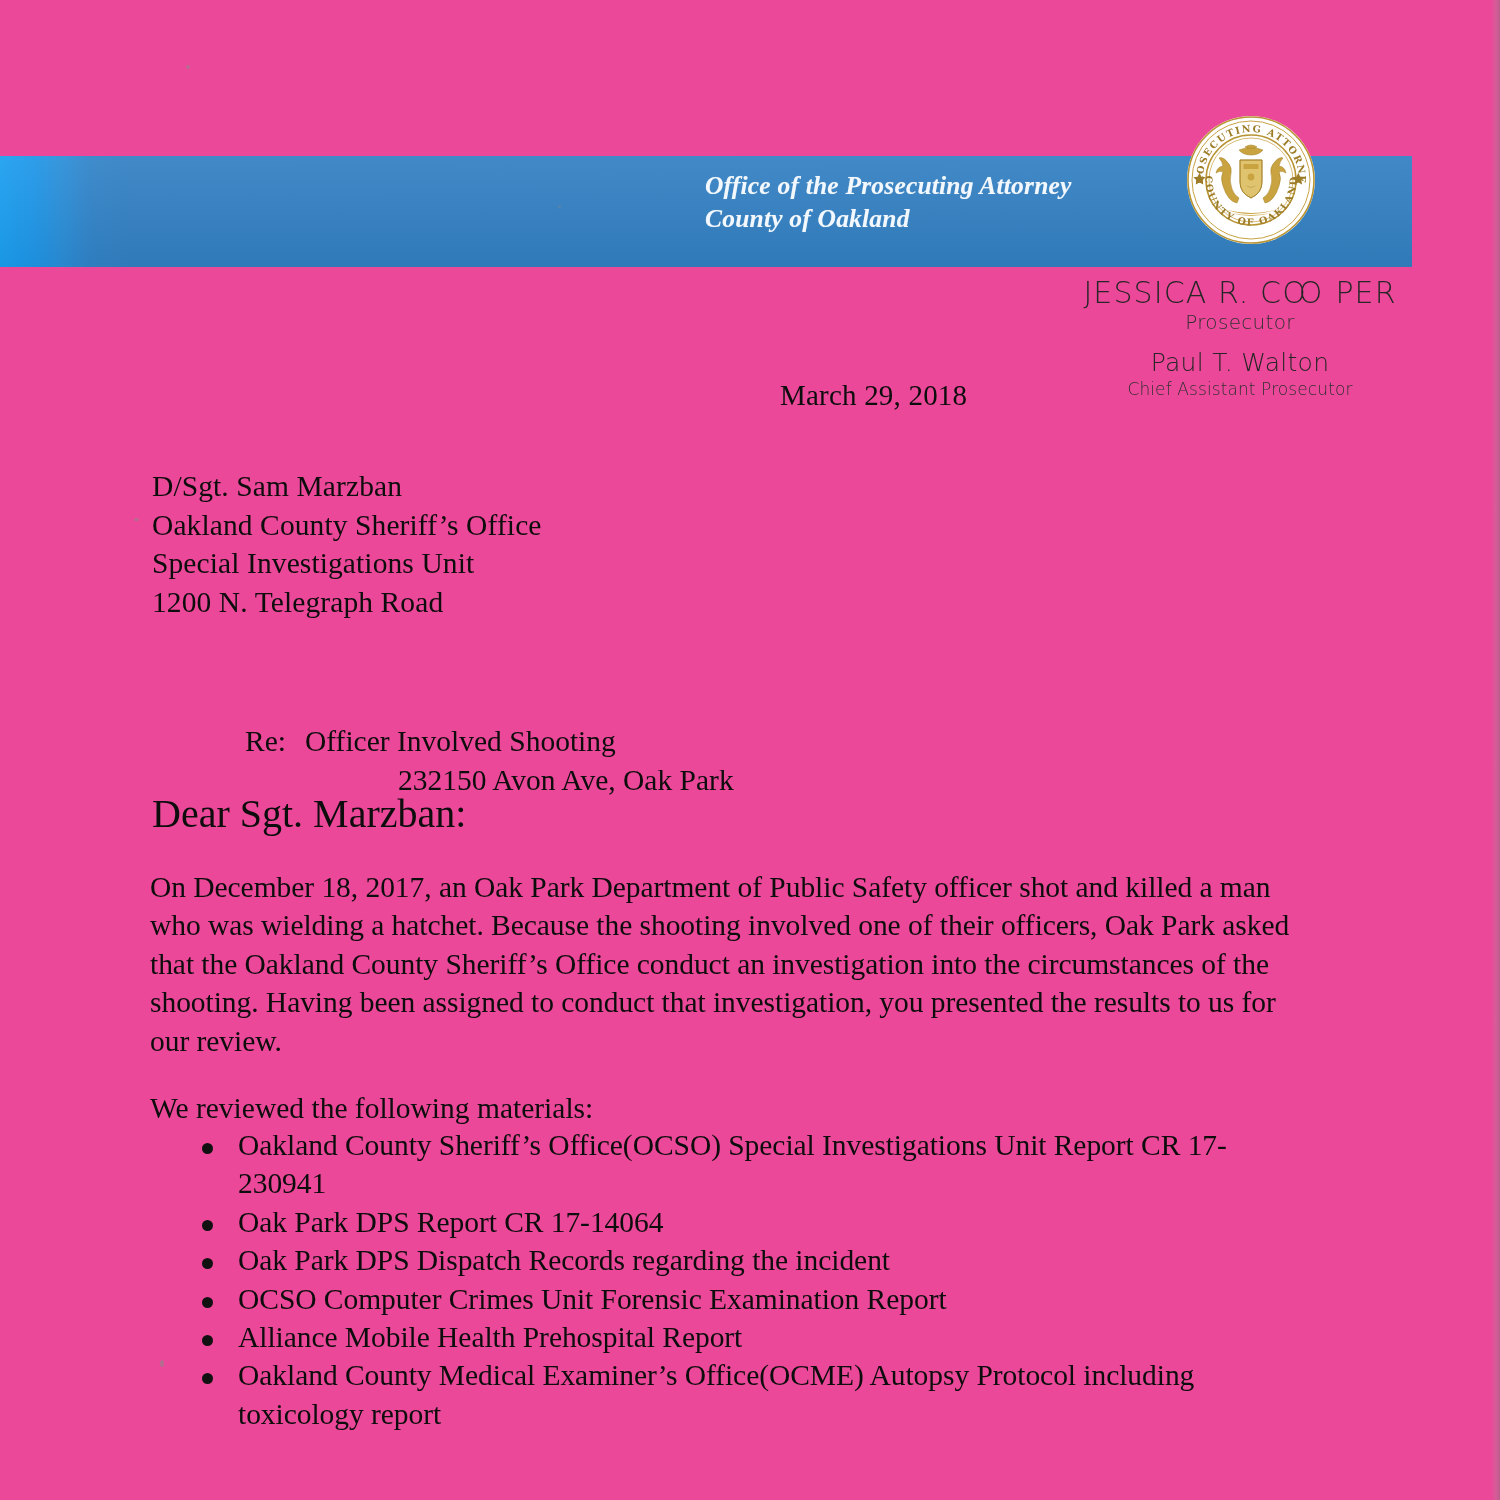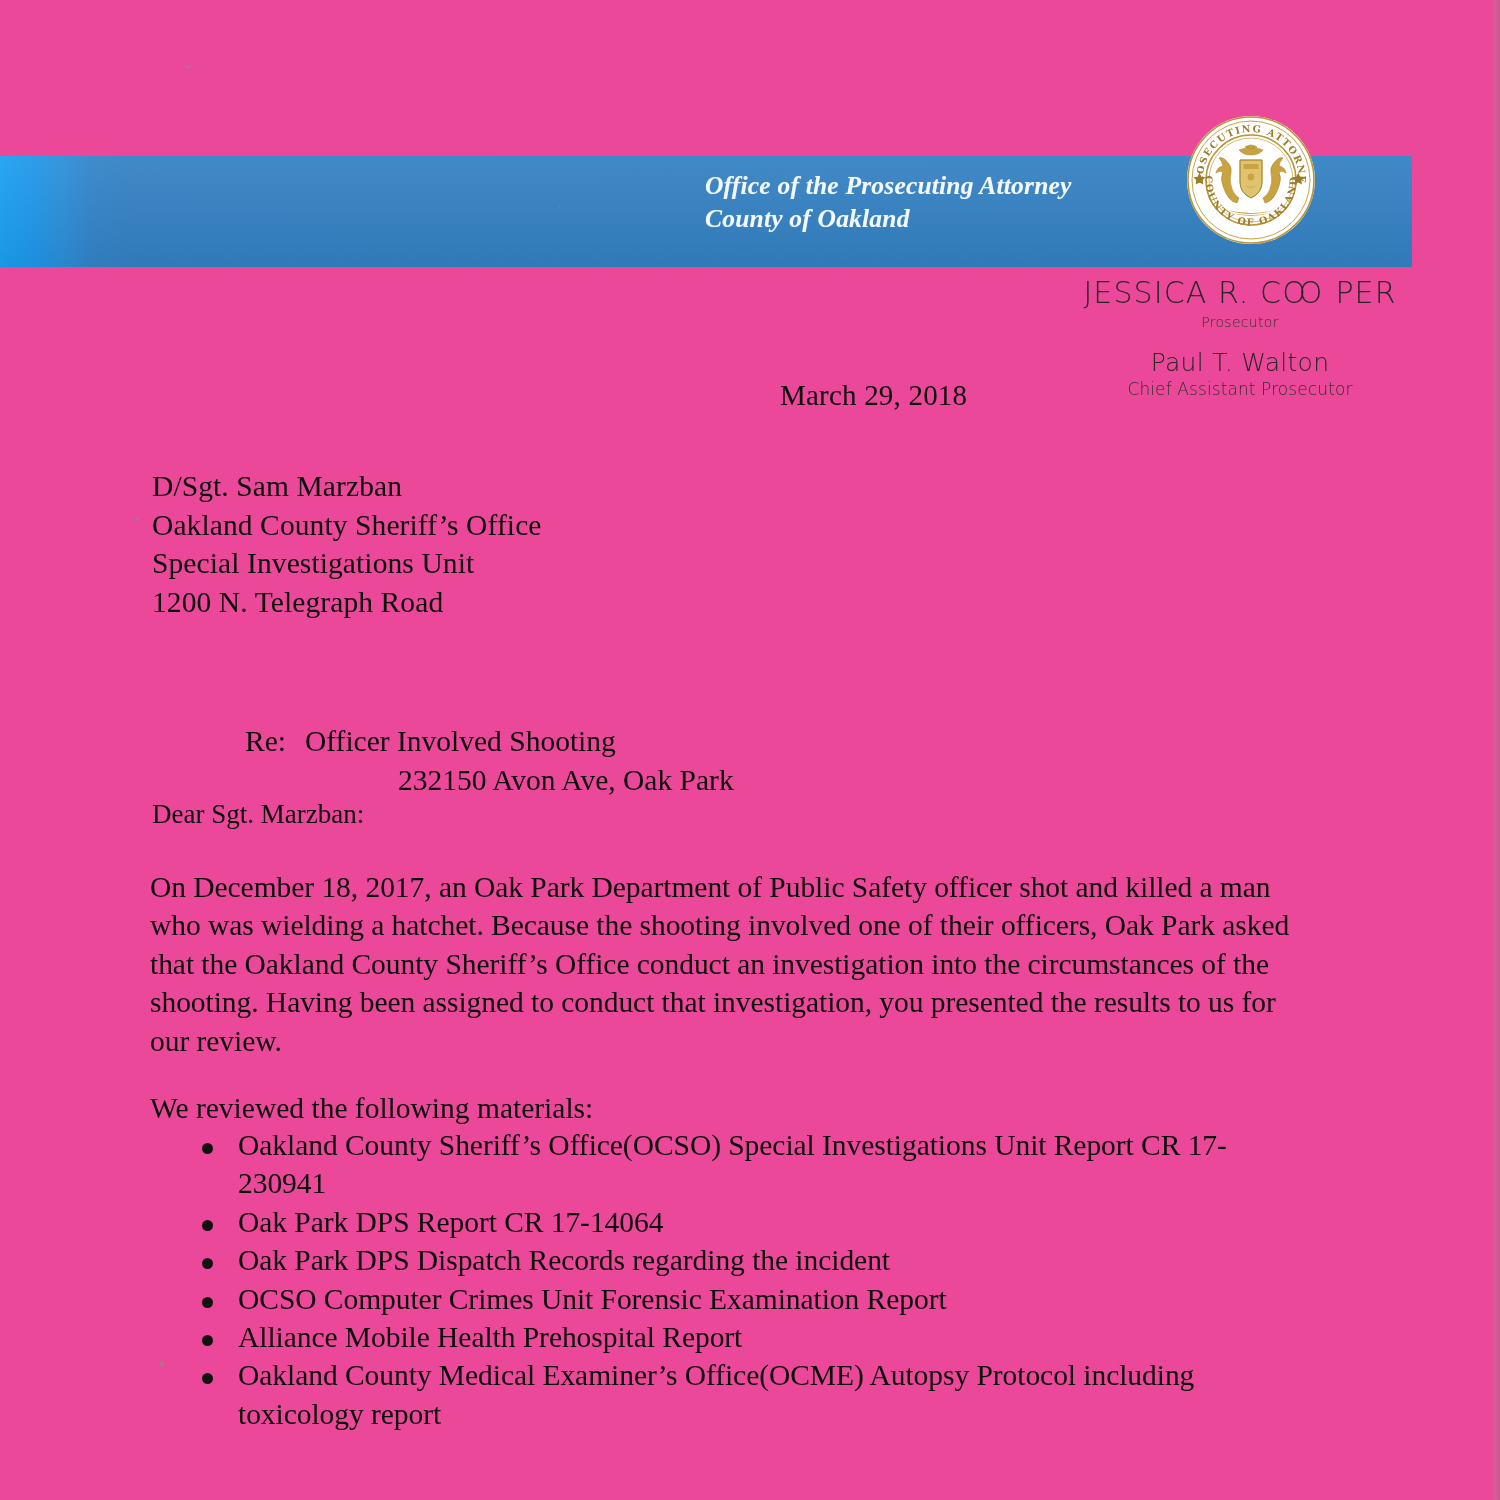--- a/index.html
+++ b/index.html
@@ -107,21 +107,21 @@
     font-weight: 300;
     letter-spacing: 1.1px;
     white-space: nowrap;
     color: #262626;
   }
   .lh-name .oo {
     letter-spacing: -7px;
     margin-right: 20px;
   }
   .lh-role {
-    font-size: 14px;
+    font-size: 20px;
     line-height: 24px;
     font-weight: 300;
     letter-spacing: 0.3px;
     color: #313131;
   }
   .lh-name2 {
     margin-top: 14px;
     font-size: 25px;
     line-height: 30px;
     font-weight: 300;
@@ -172,21 +172,21 @@
     flex: 0 0 153px;
     padding-left: 93px;
     box-sizing: border-box;
   }
   .re-cont { padding-left: 246px; }
 
   .salutation {
     position: absolute;
     left: 152px;
     top: 795px;
-    font-size: 27px;
+    font-size: 40px;
     line-height: 38px;
   }
 
   .para {
     position: absolute;
     left: 150px;
     top: 868px;
     width: 1145px;
     font-size: 29.5px;
     line-height: 38.4px;

